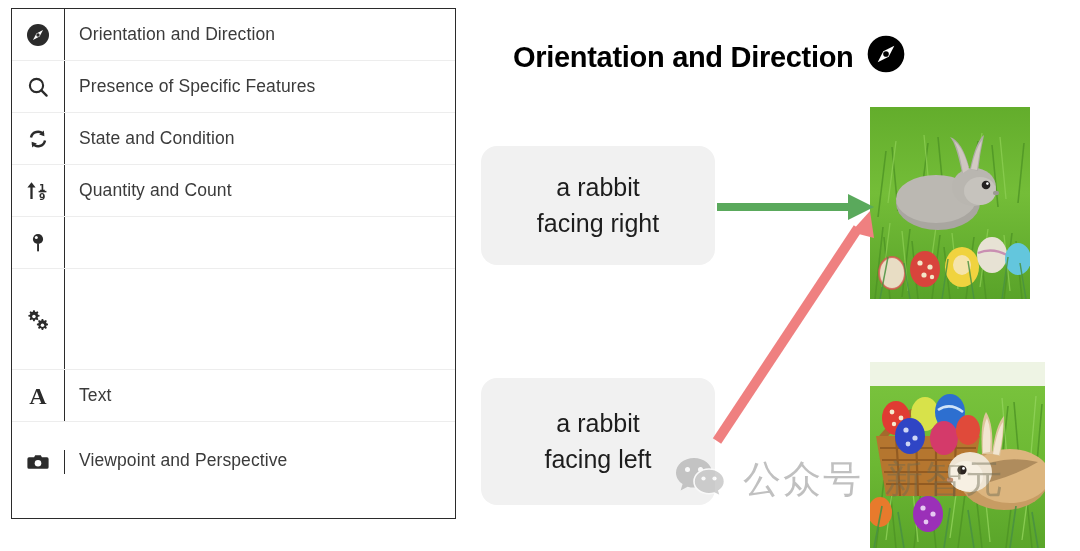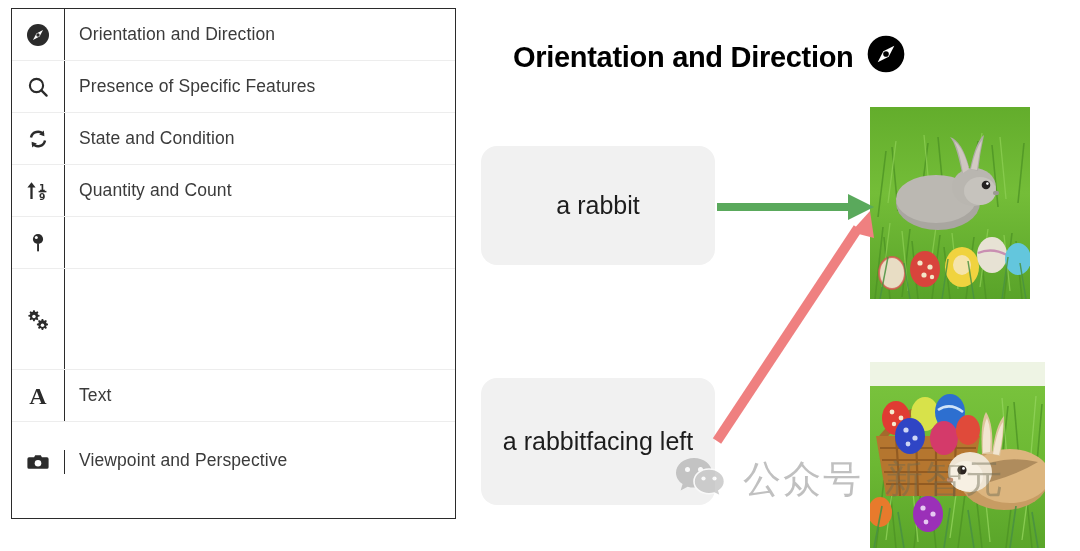--- a/index.html
+++ b/index.html
@@ -83,20 +83,21 @@
     align-items: center;
     gap: 12px;
   }
   #panel-title .title-compass { display: block; }
 
   .caption-box {
     position: absolute;
     background: #f1f1f1;
     border-radius: 16px;
     display: flex;
+    flex-direction: column;
     align-items: center;
     justify-content: center;
     text-align: center;
     font-size: 25px;
     color: #1d1d1d;
     line-height: 1.42;
     box-sizing: border-box;
   }
   #caption-top    { left: 11px;  top: 146px; width: 234px; height: 119px; }
   #caption-bottom { left: 11px;  top: 378px; width: 234px; height: 127px; }
@@ -429,20 +430,21 @@
           <path d="M74 186 L80 146"></path>
         <path d="M104 186 L98 148"></path>
           <path d="M140 186 L146 144"></path>
           <path d="M168 186 L162 150"></path>
       </g>
     </svg>
   </div>
 
   <div class="caption-box" id="caption-top">
     <span>a rabbit</span>
+    <span>facing right</span>
   </div>
 
   <div class="caption-box" id="caption-bottom">
     <span>a rabbit</span>
     <span>facing left</span>
   </div>
 
   <svg id="arrow-layer" viewBox="0 0 610 551">
     <g>
       <line x1="247" y1="207" x2="385" y2="207" stroke="#5aa95c" stroke-width="8"></line>

